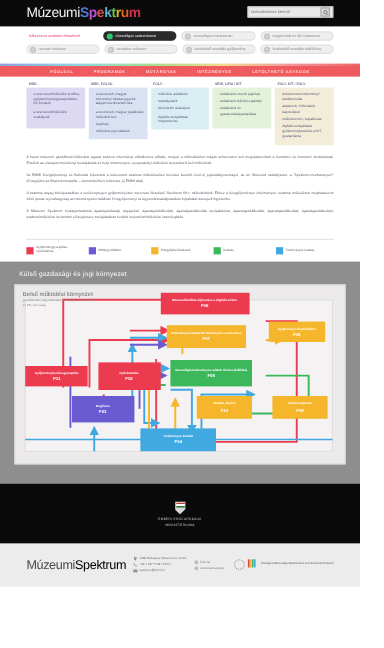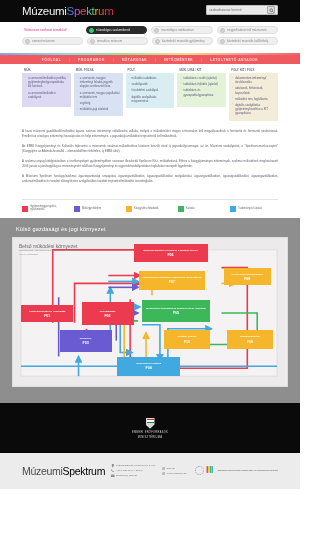--- a/index.html
+++ b/index.html
@@ -20,21 +20,21 @@
     padding: 0 22px;
     position: relative;
   }
   .logo {
     font-size: 11.5px;
     letter-spacing: -0.3px;
     white-space: nowrap;
     font-weight: 300;
   }
   .logo .muz { color: #f2f2f2; font-weight: 300; }
-  .logo .sp { font-weight: 400; }
+  .logo .sp { font-weight: 700; }
   .logo .c1 { color: #4f7fd4; }
   .logo .c2 { color: #c14fd4; }
   .logo .c3 { color: #d4504f; }
   .logo .c4 { color: #4fb5d4; }
   .logo .c5 { color: #66c24f; }
   .logo .c6 { color: #e2b321; }
   .logo .c7 { color: #e2631f; }
   .logo .c8 { color: #d4304f; }
 
   .searchwrap {

